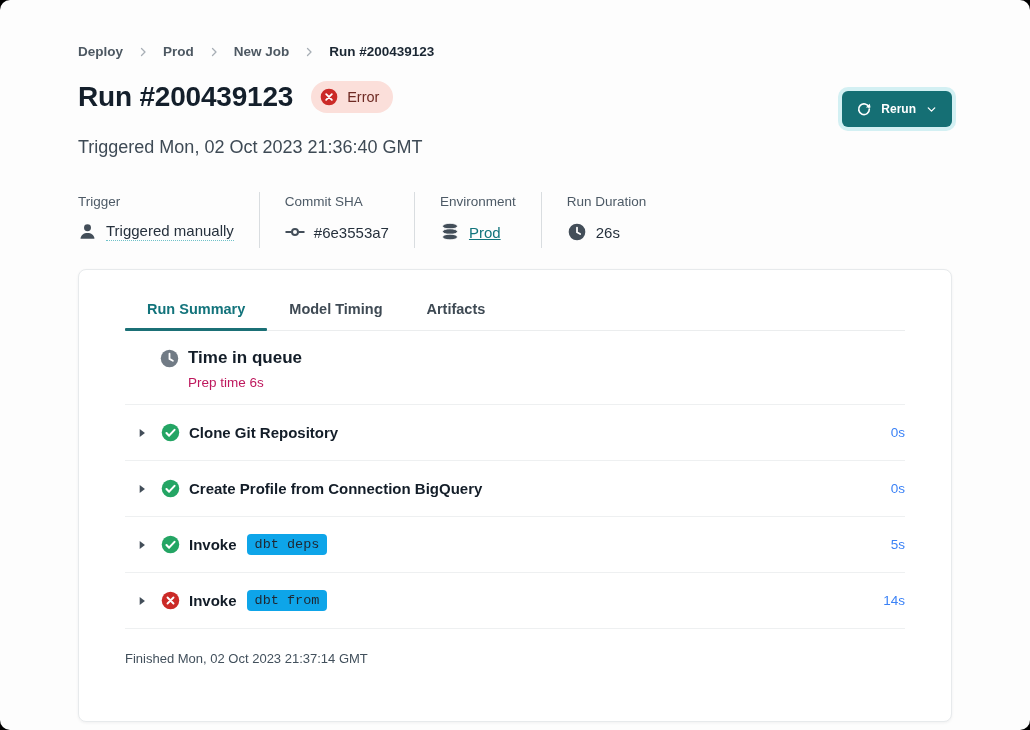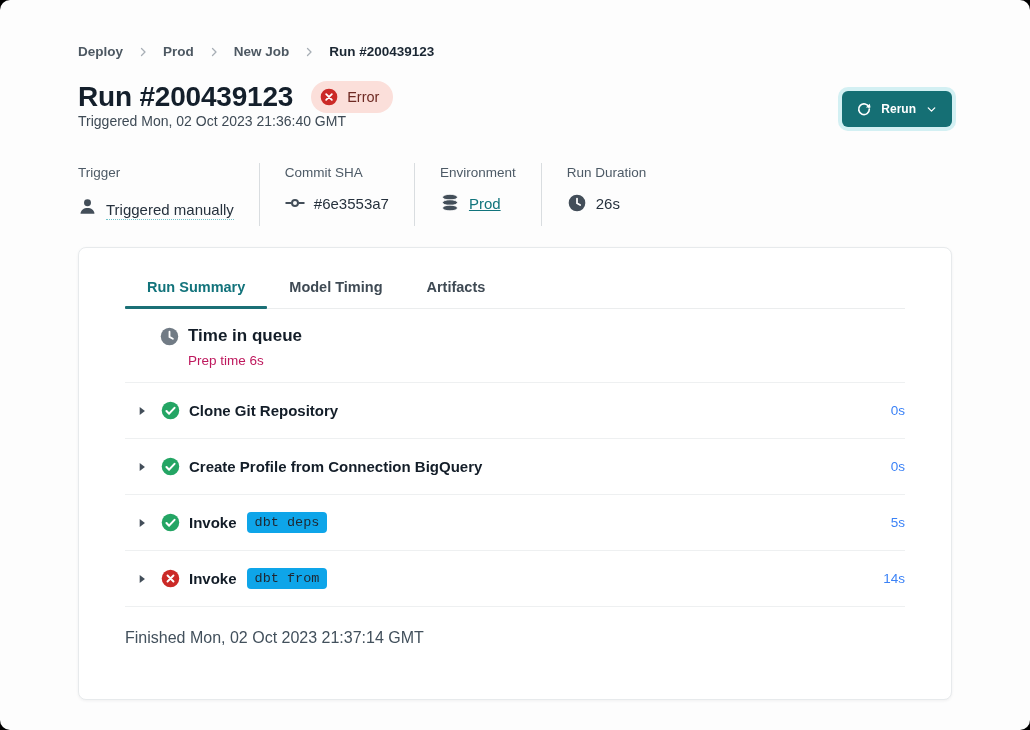--- a/index.html
+++ b/index.html
@@ -12,33 +12,33 @@
   
   .breadcrumb{display:flex;align-items:center;gap:14px;font-size:13.5px;font-weight:700;color:#4d5862;}
   .crumb{cursor:pointer;}
   .crumb.current{color:#1b2733;}
   .crumb-sep svg{display:block;}
   
   .title-row{display:flex;align-items:center;gap:18px;margin-top:22px;}
   .page-title{margin:0;font-size:28px;font-weight:700;color:#141f2b;letter-spacing:-.2px;}
   .badge-error{display:inline-flex;align-items:center;gap:8px;background:#fbdfda;border-radius:999px;
     padding:6px 14px 6px 8px;font-size:14.5px;color:#6e2a23;justify-content:space-between;}
-  .triggered{margin-top:0;font-size:14px;color:#3e4a55;}
+  .triggered{margin-top:24px;font-size:18px;color:#3e4a55;}
   
   .rerun-btn{position:absolute;top:91px;right:78px;display:flex;align-items:center;gap:9px;
     background:#156f74;border:none;border-radius:6px;padding:10px 14px;cursor:pointer;
     color:#fff;font-family:inherit;font-size:12px;font-weight:700;
     box-shadow:0 0 0 4px rgba(141,219,226,.38);}
   
   .meta-row{display:flex;margin-top:34px;}
   .meta-section{padding:2px 25px 6px 25px;border-left:1px solid #d9dde0;}
   .meta-section:first-child{padding-left:0;border-left:none;}
   .meta-label{font-size:13.5px;color:#4d5a66;}
   .meta-value{display:flex;align-items:center;gap:9px;margin-top:13px;font-size:15px;color:#26313d;}
-  .tooltip-underline{border-bottom:1.5px dotted #6fc2c9;padding-bottom:1px;cursor:default;margin-top:8px;}
+  .tooltip-underline{border-bottom:1.5px dotted #6fc2c9;padding-bottom:1px;cursor:default;}
   .env-link{color:#11747c;text-decoration:underline;cursor:pointer;}
   
   .card{margin-top:21px;height:453px;box-sizing:border-box;background:#fff;
     border:1px solid #e7eaec;border-radius:8px;padding:0 46px;
     box-shadow:0 1px 3px rgba(30,40,50,.06);overflow:hidden;}
   .tabs{display:flex;margin-top:31px;border-bottom:1px solid #ebedee;}
   .tab{padding:0 22px 13px 22px;font-size:14.5px;font-weight:700;color:#3f4a54;cursor:pointer;position:relative;}
   .tab.active{color:#12737b;}
   .tab.active:after{content:"";position:absolute;left:0;right:0;bottom:-1px;height:3px;background:#1b7076;border-radius:1px;}
   
@@ -47,21 +47,21 @@
   .queue-text{margin-left:8px;}
   .queue-title{font-size:17px;font-weight:700;color:#131d28;}
   .queue-link{display:inline-block;margin-top:7px;font-size:13.5px;color:#be185d;cursor:pointer;}
   .step{display:flex;align-items:center;padding:17px 0;border-bottom:1px solid #eef0f1;cursor:pointer;}
   .caret{flex:0 0 auto;margin-left:10px;display:flex;}
   .status-icon{flex:0 0 auto;margin-left:11px;display:flex;}
   .step-title{margin-left:8px;font-size:15px;font-weight:700;color:#131d28;}
   .code-chip{margin-left:10px;font-family:"Liberation Mono","DejaVu Sans Mono",monospace;
     font-size:13.5px;background:#0ea5e9;border-radius:4px;padding:3px 8px;color:#1f2731;}
   .duration{margin-left:auto;font-size:13.5px;color:#3b82f6;}
-  .card-footer{padding:22px 0;font-size:16px;color:#42505c;}
+  .card-footer{padding:22px 0;font-size:13px;color:#42505c;}
   svg{display:block;}
 </style>
 </head>
 <body>
 
 <div class="page">
 
   <nav class="breadcrumb">
     <span class="crumb">Deploy</span>
     <span class="crumb-sep">

